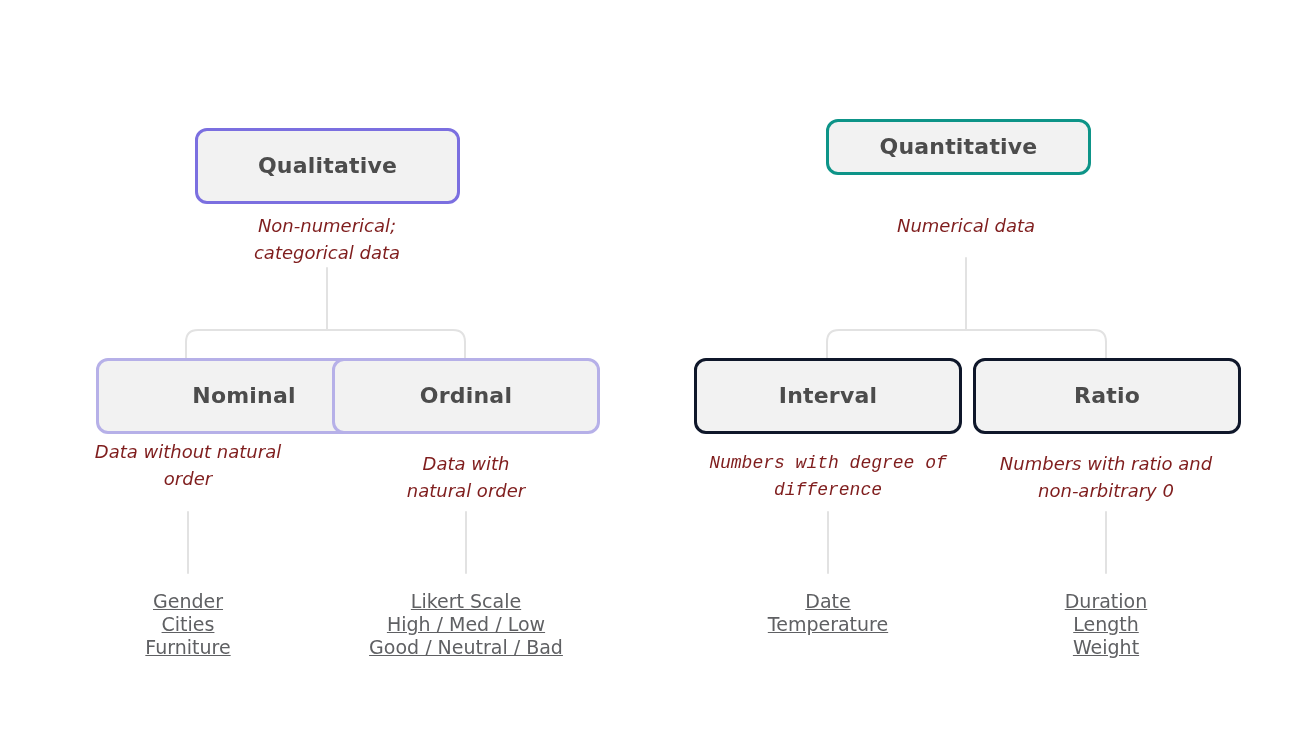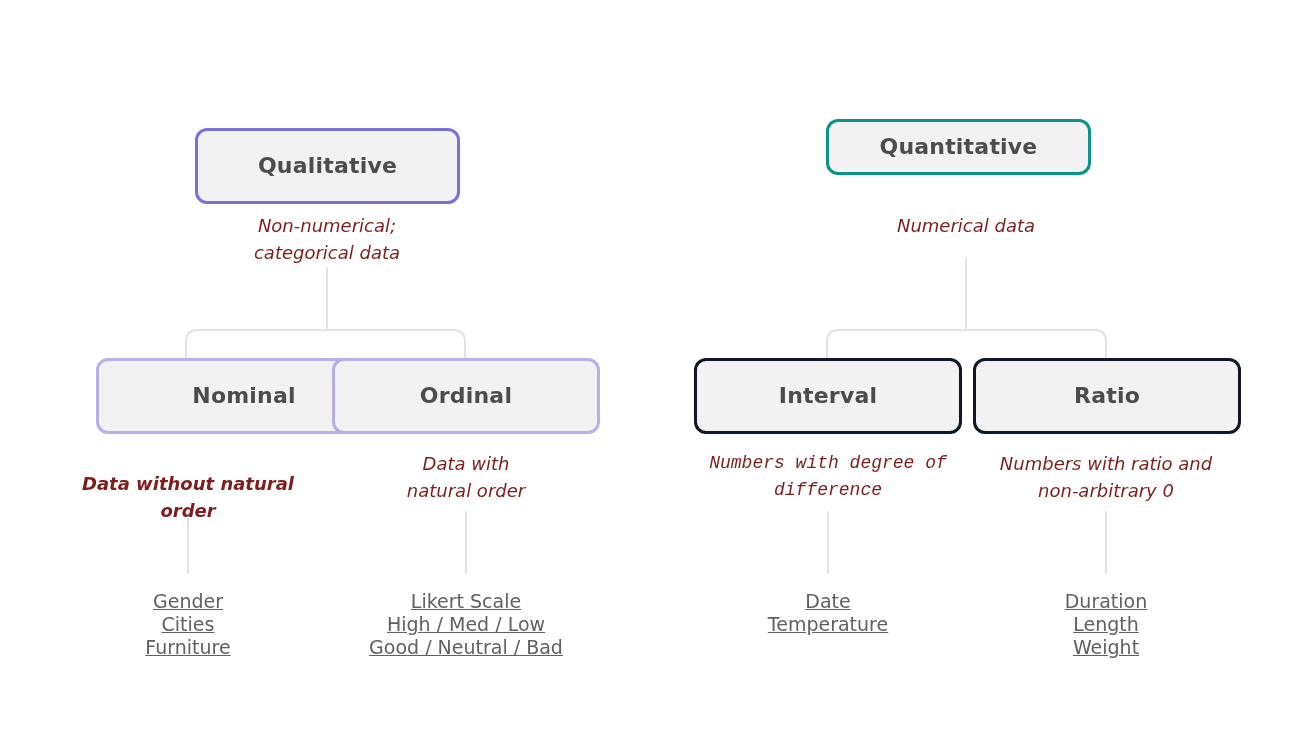--- a/index.html
+++ b/index.html
@@ -114,21 +114,21 @@
 
   <div class="node root" style="left:195px; top:128px; width:265px; height:76px;">
     <span class="node-label">Qualitative</span>
   </div>
   <div class="caption" style="left:177px; top:212px; width:300px;">Non-numerical;
 categorical data</div>
 
   <div class="node child" style="left:52px; top:358px; width:296px; height:76px;margin-left:44px;">
     <span class="node-label">Nominal</span>
   </div>
-  <div class="caption" style="left:38px; top:470px; width:300px;font-weight:bold;">Data without natural
+  <div class="caption" style="left:38px; top:438px; width:300px;">Data without natural
 order</div>
   <div class="examples" style="left:38px; top:590px; width:300px;">Gender
 Cities
 Furniture</div>
 
   <div class="node child" style="left:332px; top:358px; width:268px; height:76px;">
     <span class="node-label">Ordinal</span>
   </div>
   <div class="caption" style="left:316px; top:450px; width:300px;">Data with
 natural order</div>

